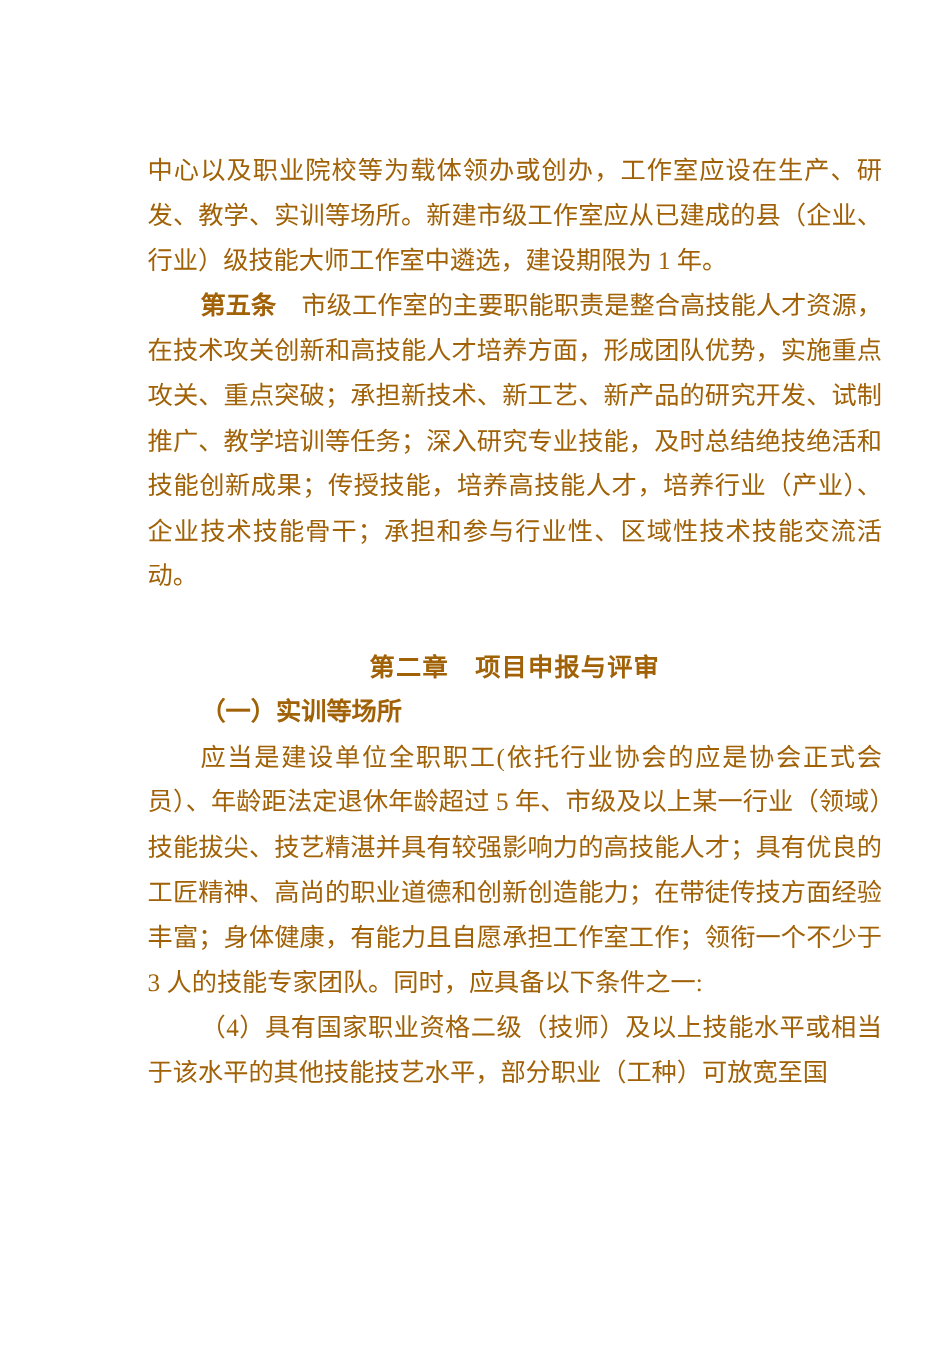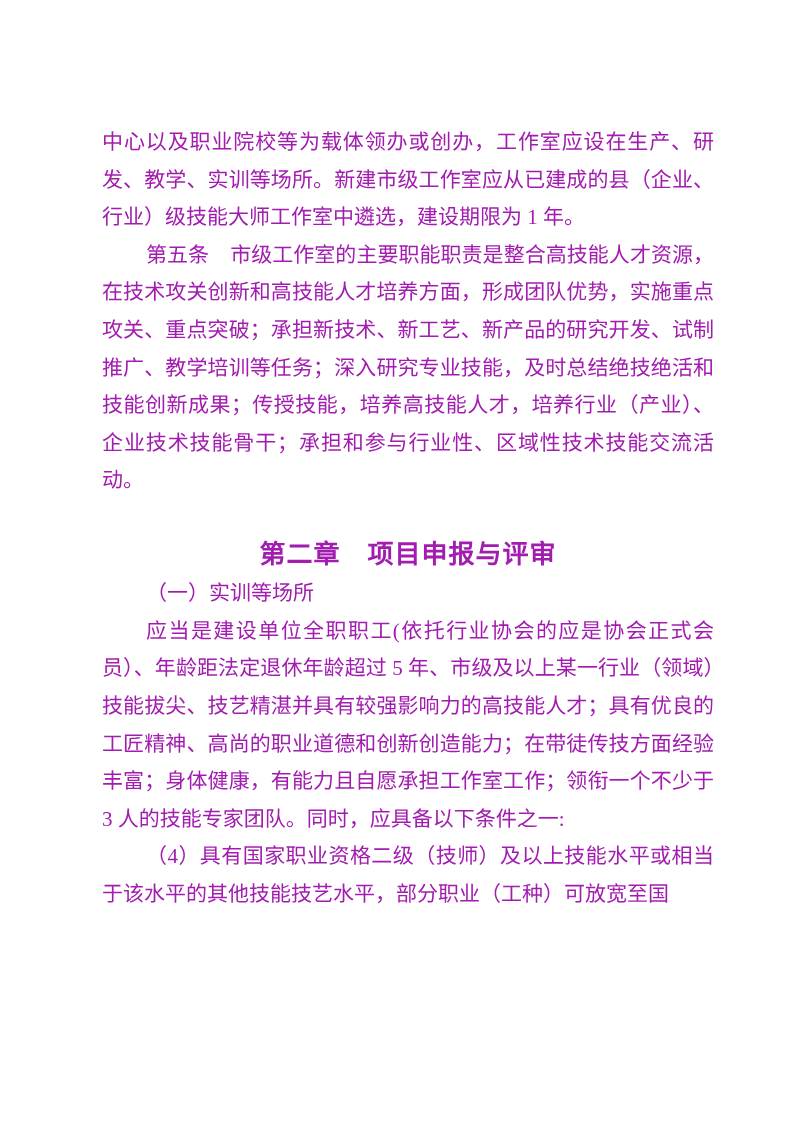--- a/index.html
+++ b/index.html
@@ -10,49 +10,49 @@
   .page {
     position: relative;
     width: 793px;
     height: 1122px;
     background: #ffffff;
     overflow: hidden;
     box-sizing: border-box;
   }
   .content {
     position: absolute;
-    left: 102px;
+    left: 123px;
     top: 124px;
     width: 612px;
-    color: #a21caf;
+    color: #a16207;
     font-family: "Liberation Serif", "DejaVu Serif", serif;
     font-size: 21px;
     line-height: 37.6px;
     text-align: justify;
     text-justify: inter-ideograph;
   }
   p.para {
     margin: 0;
     padding: 0;
   }
   .indent {
     text-indent: 44px;
   }
   .b {
-    font-weight: normal;
+    font-weight: bold;
   }
   h2.chapter {
     margin: 37.6px 0 0 0;
     padding: 0;
-    font-size: 26px;
+    font-size: 21px;
     line-height: 37.6px;
     font-weight: bold;
     text-align: center;
     text-indent: 0;
-    font-family: Liberation Mono, monospace;
+    font-family: Liberation Serif, serif;
     letter-spacing: 1px;
   }
 </style>
 </head>
 <body>
 
 <div class="page">
   <div class="content">
 
     <p class="para">

